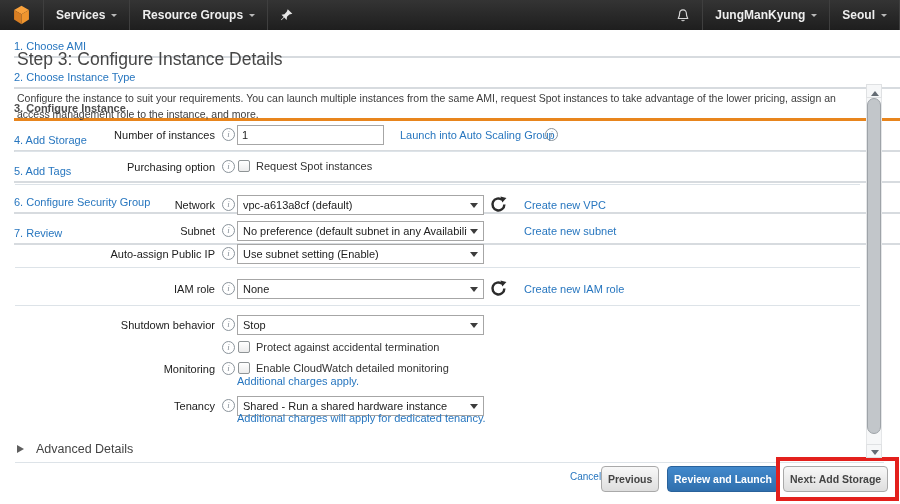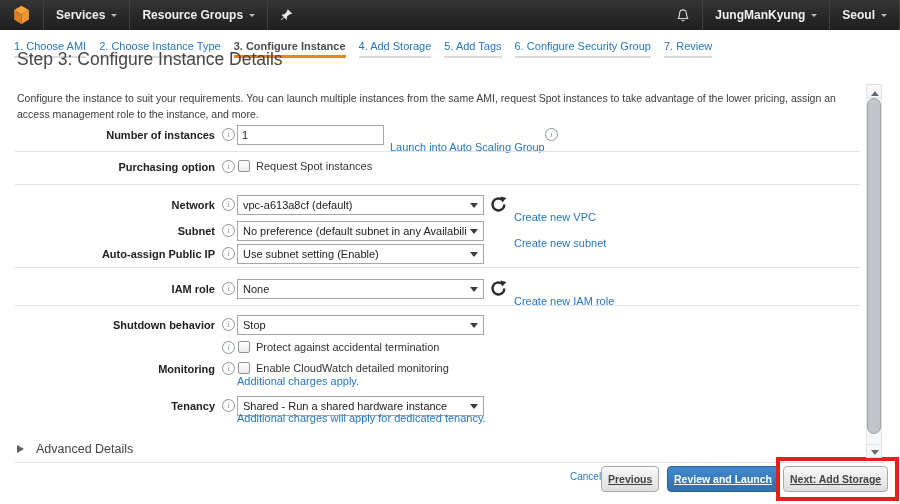--- a/index.html
+++ b/index.html
@@ -13,66 +13,66 @@
             display:flex; align-items:center; }
   .tb-logo { padding:0 13px; display:flex; align-items:center; cursor:pointer; }
   .tb-sep { width:1px; height:30px; background:#3f3f3f; }
   .tb-item { height:30px; padding:0 12px; display:flex; align-items:center; gap:6px;
              color:#eee; font-size:12px; font-weight:bold; cursor:pointer; white-space:nowrap; }
   .caret { width:0; height:0; border:3.5px solid transparent; border-top-color:#b9b9b9; margin-top:4px; }
   .tb-right { margin-left:auto; display:flex; align-items:center; }
 
   
   .steps { position:absolute; top:30px; left:0; width:900px; height:28px;
-           background:#fff; padding:10px 0 0 14px; display:flex; gap:13px; }
+           background:#fff; padding:10px 0 0 14px; display:flex; gap:13px;flex-direction:column; }
   .step { font-size:11px; color:#2776bf; padding-bottom:4px; border-bottom:2px solid #d7dbdf;
           cursor:pointer; white-space:nowrap; }
   .step.active { color:#4d4d4d; font-weight:bold; border-bottom:3px solid #e8851d; }
 
   
   .title { position:absolute; left:17px; top:49px; font-size:17.5px; font-weight:400; color:#464646; }
   .desc  { position:absolute; left:17px; top:90px; width:852px; font-size:10.5px;
            color:#3c3c3c; line-height:16px; }
 
   
   .row { position:absolute; left:0; width:880px; height:20px; }
   .lbl { position:absolute; left:0; width:215px; top:0; line-height:20px; text-align:right;
-         font-size:11px; font-weight:bold; color:#212121; }
+         font-size:11px; font-weight:normal; color:#212121; }
   .info { position:absolute; left:222px; top:3px; width:13px; height:13px;
           border:1px solid #8a939b; border-radius:50%; cursor:pointer;
           color:#8a939b; font-size:9px; line-height:11px; text-align:center;
           font-style:italic; font-family:"Liberation Serif", serif; }
   .info::before { content:"i"; }
   .text-input { position:absolute; left:237px; top:0; width:147px; height:20px;
                 border:1px solid #a6a6a6; font-size:11px; color:#222; padding:0 4px; background:#fff; }
   .select { position:absolute; left:237px; top:0; width:247px; height:20px;
             border:1px solid #a6a6a6; background:#fff; cursor:pointer; }
   .sel-text { position:absolute; left:5px; right:16px; top:0; line-height:18px;
               font-size:11px; color:#222; white-space:nowrap; overflow:hidden; }
   .sel-arrow { position:absolute; right:5px; top:7px; width:0; height:0;
                border:4px solid transparent; border-top:5px solid #3c3c3c; }
   .checkbox { position:absolute; left:238px; top:3px; width:12px; height:12px;
               border:1px solid #8f9496; border-radius:2px; cursor:pointer;
               background:linear-gradient(#fff,#ececec); }
   .cb-label { position:absolute; left:256px; top:0; line-height:19px; font-size:11px; color:#333; }
-  .link { position:absolute; top:12px; line-height:20px; font-size:11px; color:#2776bf;
-          cursor:pointer; text-decoration:none; white-space:nowrap; }
+  .link { position:absolute; top:0; line-height:20px; font-size:11px; color:#2776bf;
+          cursor:pointer; text-decoration:none; white-space:nowrap;margin-left:10px; }
   .sublink { position:absolute; left:237px; font-size:11px; color:#2776bf; cursor:pointer; white-space:nowrap; }
   .refresh { position:absolute; left:490px; top:1px; width:17px; height:17px; cursor:pointer; }
   .hline { position:absolute; left:15px; width:845px; height:1px; background:#dde3e8; }
 
   
   .advanced { position:absolute; left:17px; top:442px; font-size:12.5px; color:#444;
               cursor:pointer; display:flex; align-items:center; gap:8px; }
   .tri { width:0; height:0; border:4.5px solid transparent; border-left:7px solid #5f5f5f; }
   .cancel-link { position:absolute; left:570px; top:471px; font-size:10px; font-weight:normal;
                  color:#2776bf; cursor:pointer; }
   .btn { position:absolute; top:466px; height:26px; border-radius:4px; font-size:10.5px;
          font-weight:bold; display:flex; align-items:center; padding:0 6px; cursor:pointer;
-         white-space:nowrap; font-family:"Liberation Sans", sans-serif;text-decoration:underline; }
+         white-space:nowrap; font-family:"Liberation Sans", sans-serif; }
   .btn-gray { background:linear-gradient(#f8f8f8,#dedede); border:1px solid #a9a9a9; color:#444; }
   .btn-blue { background:linear-gradient(#4289cc,#2f6fad); border:1px solid #29629b; color:#fff; }
   .btn-previous { left:601px; }
   .btn-review { left:667px; }
   .btn-next { left:783px; }
 
   .annotation { position:absolute; left:776px; top:457px; width:123px; height:44px;
                 border:4px solid #e3201c; pointer-events:none; }
 
   

